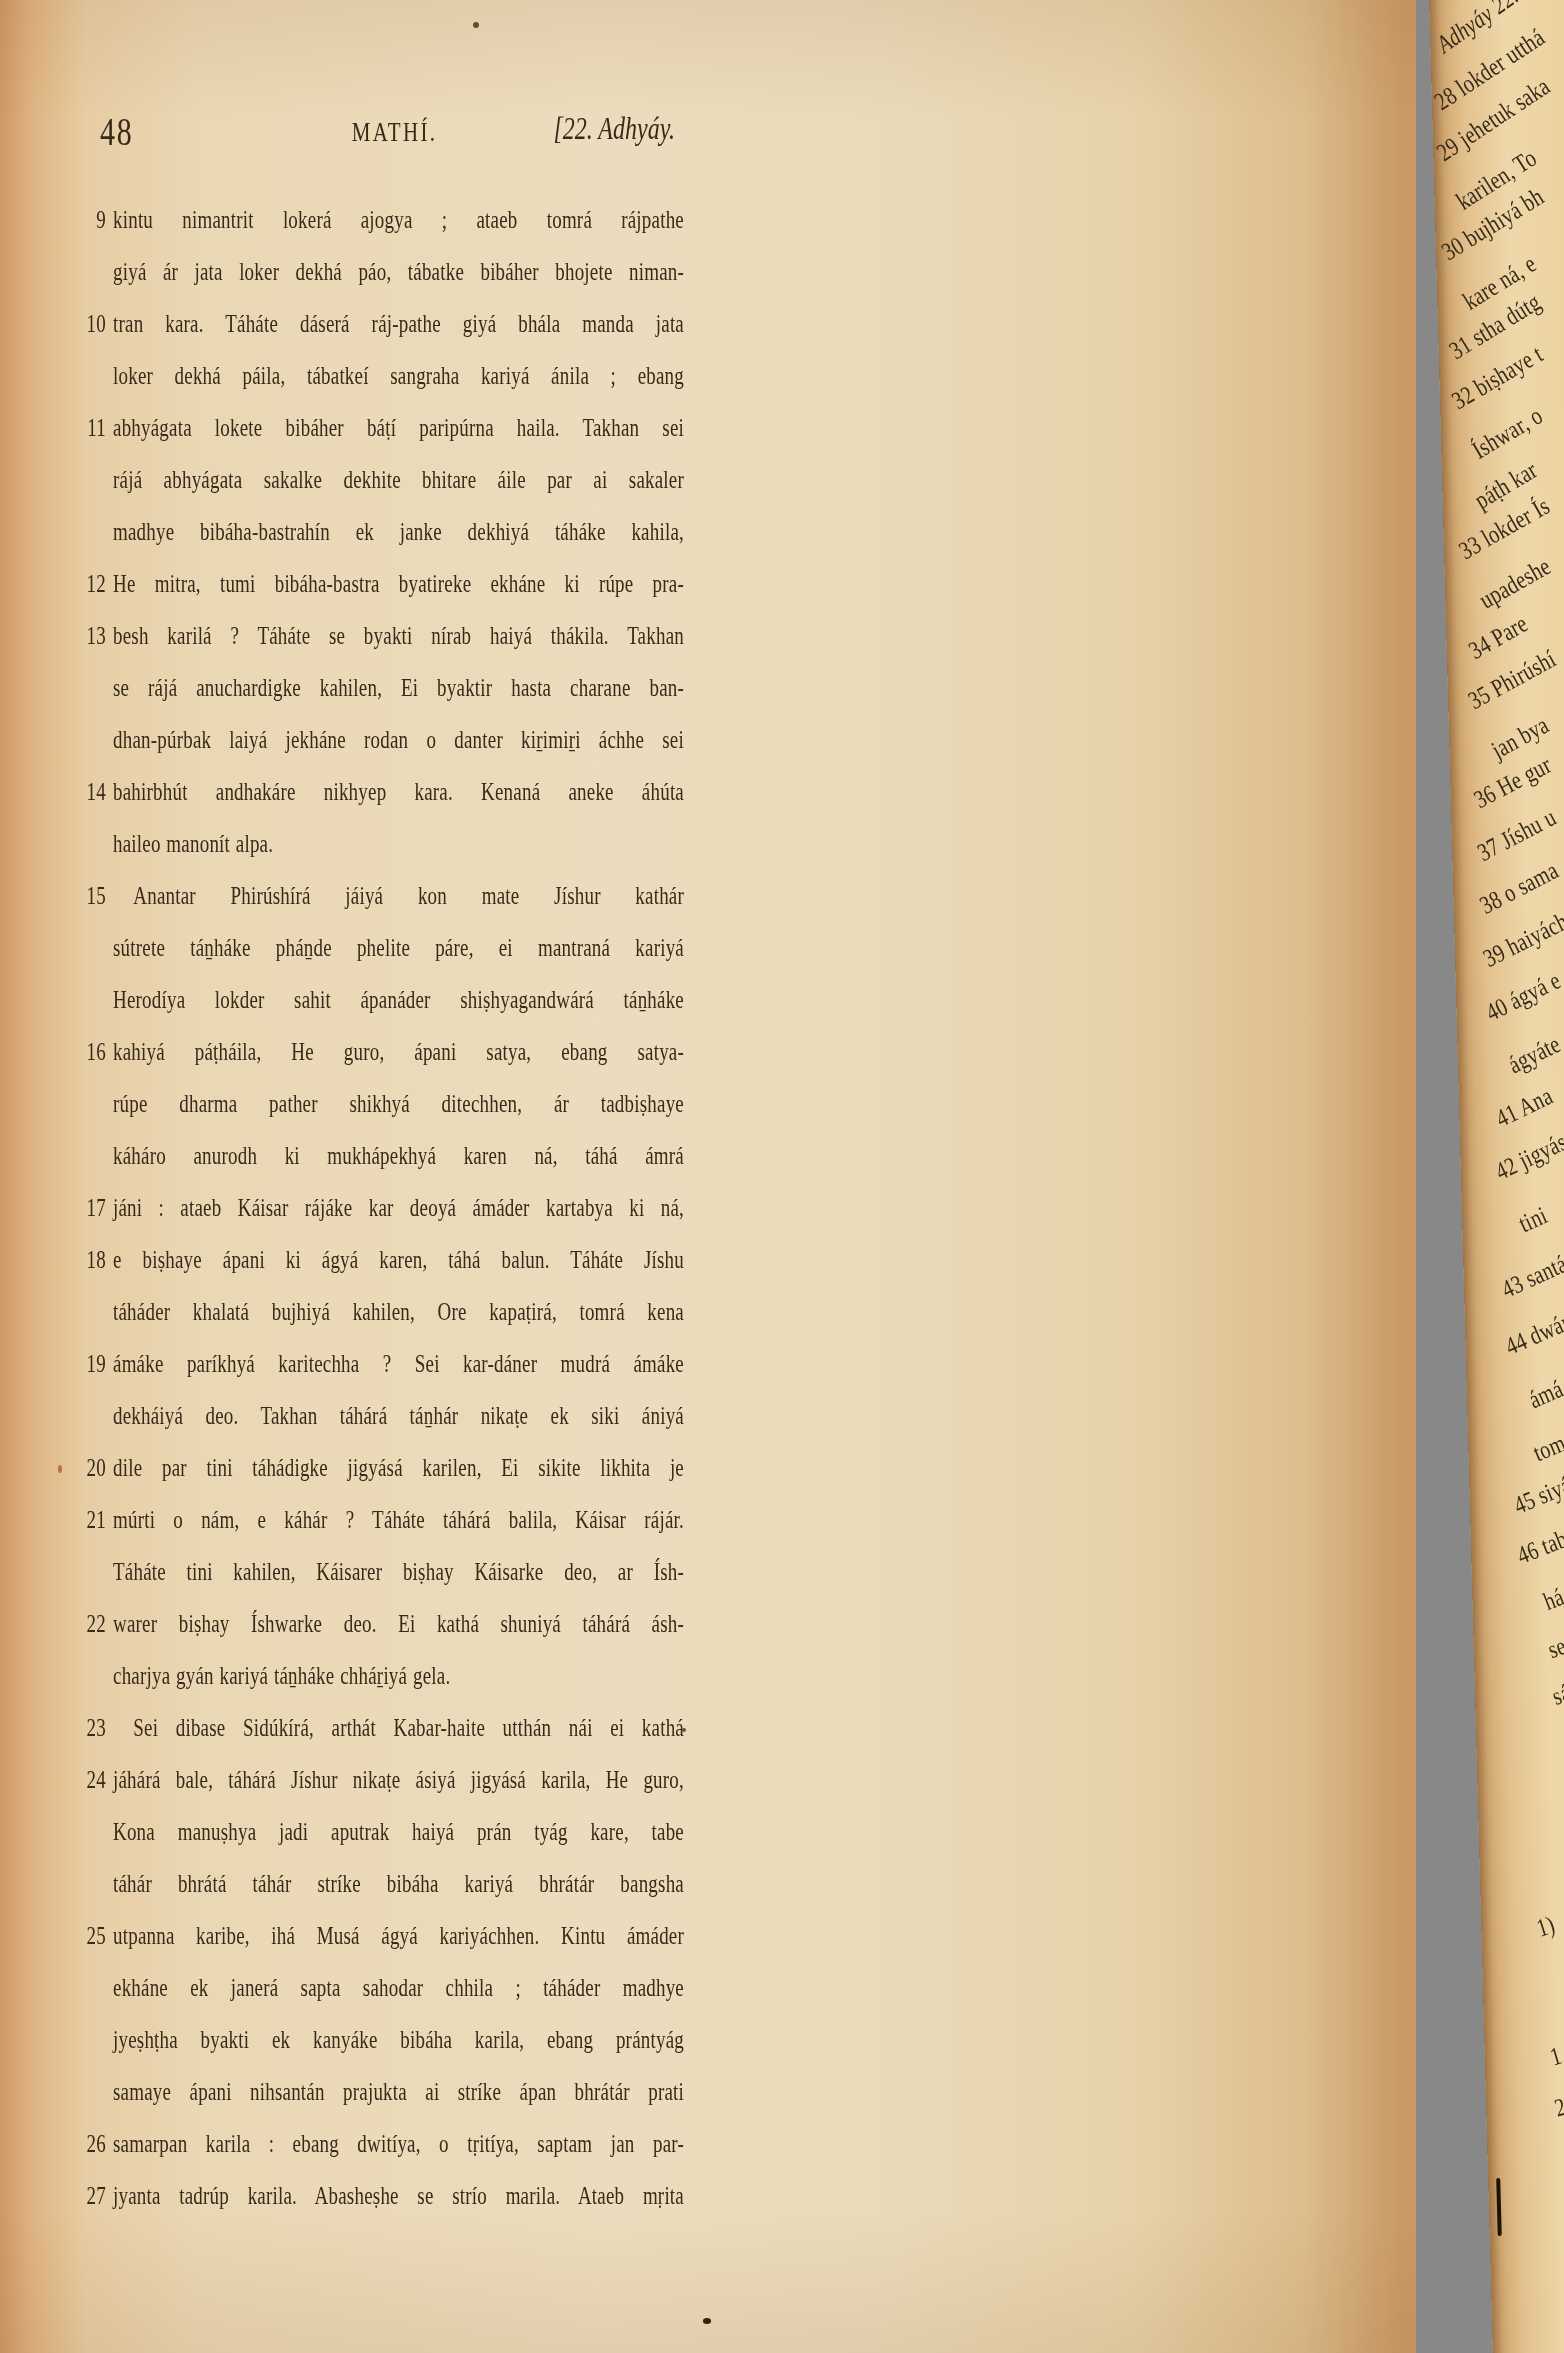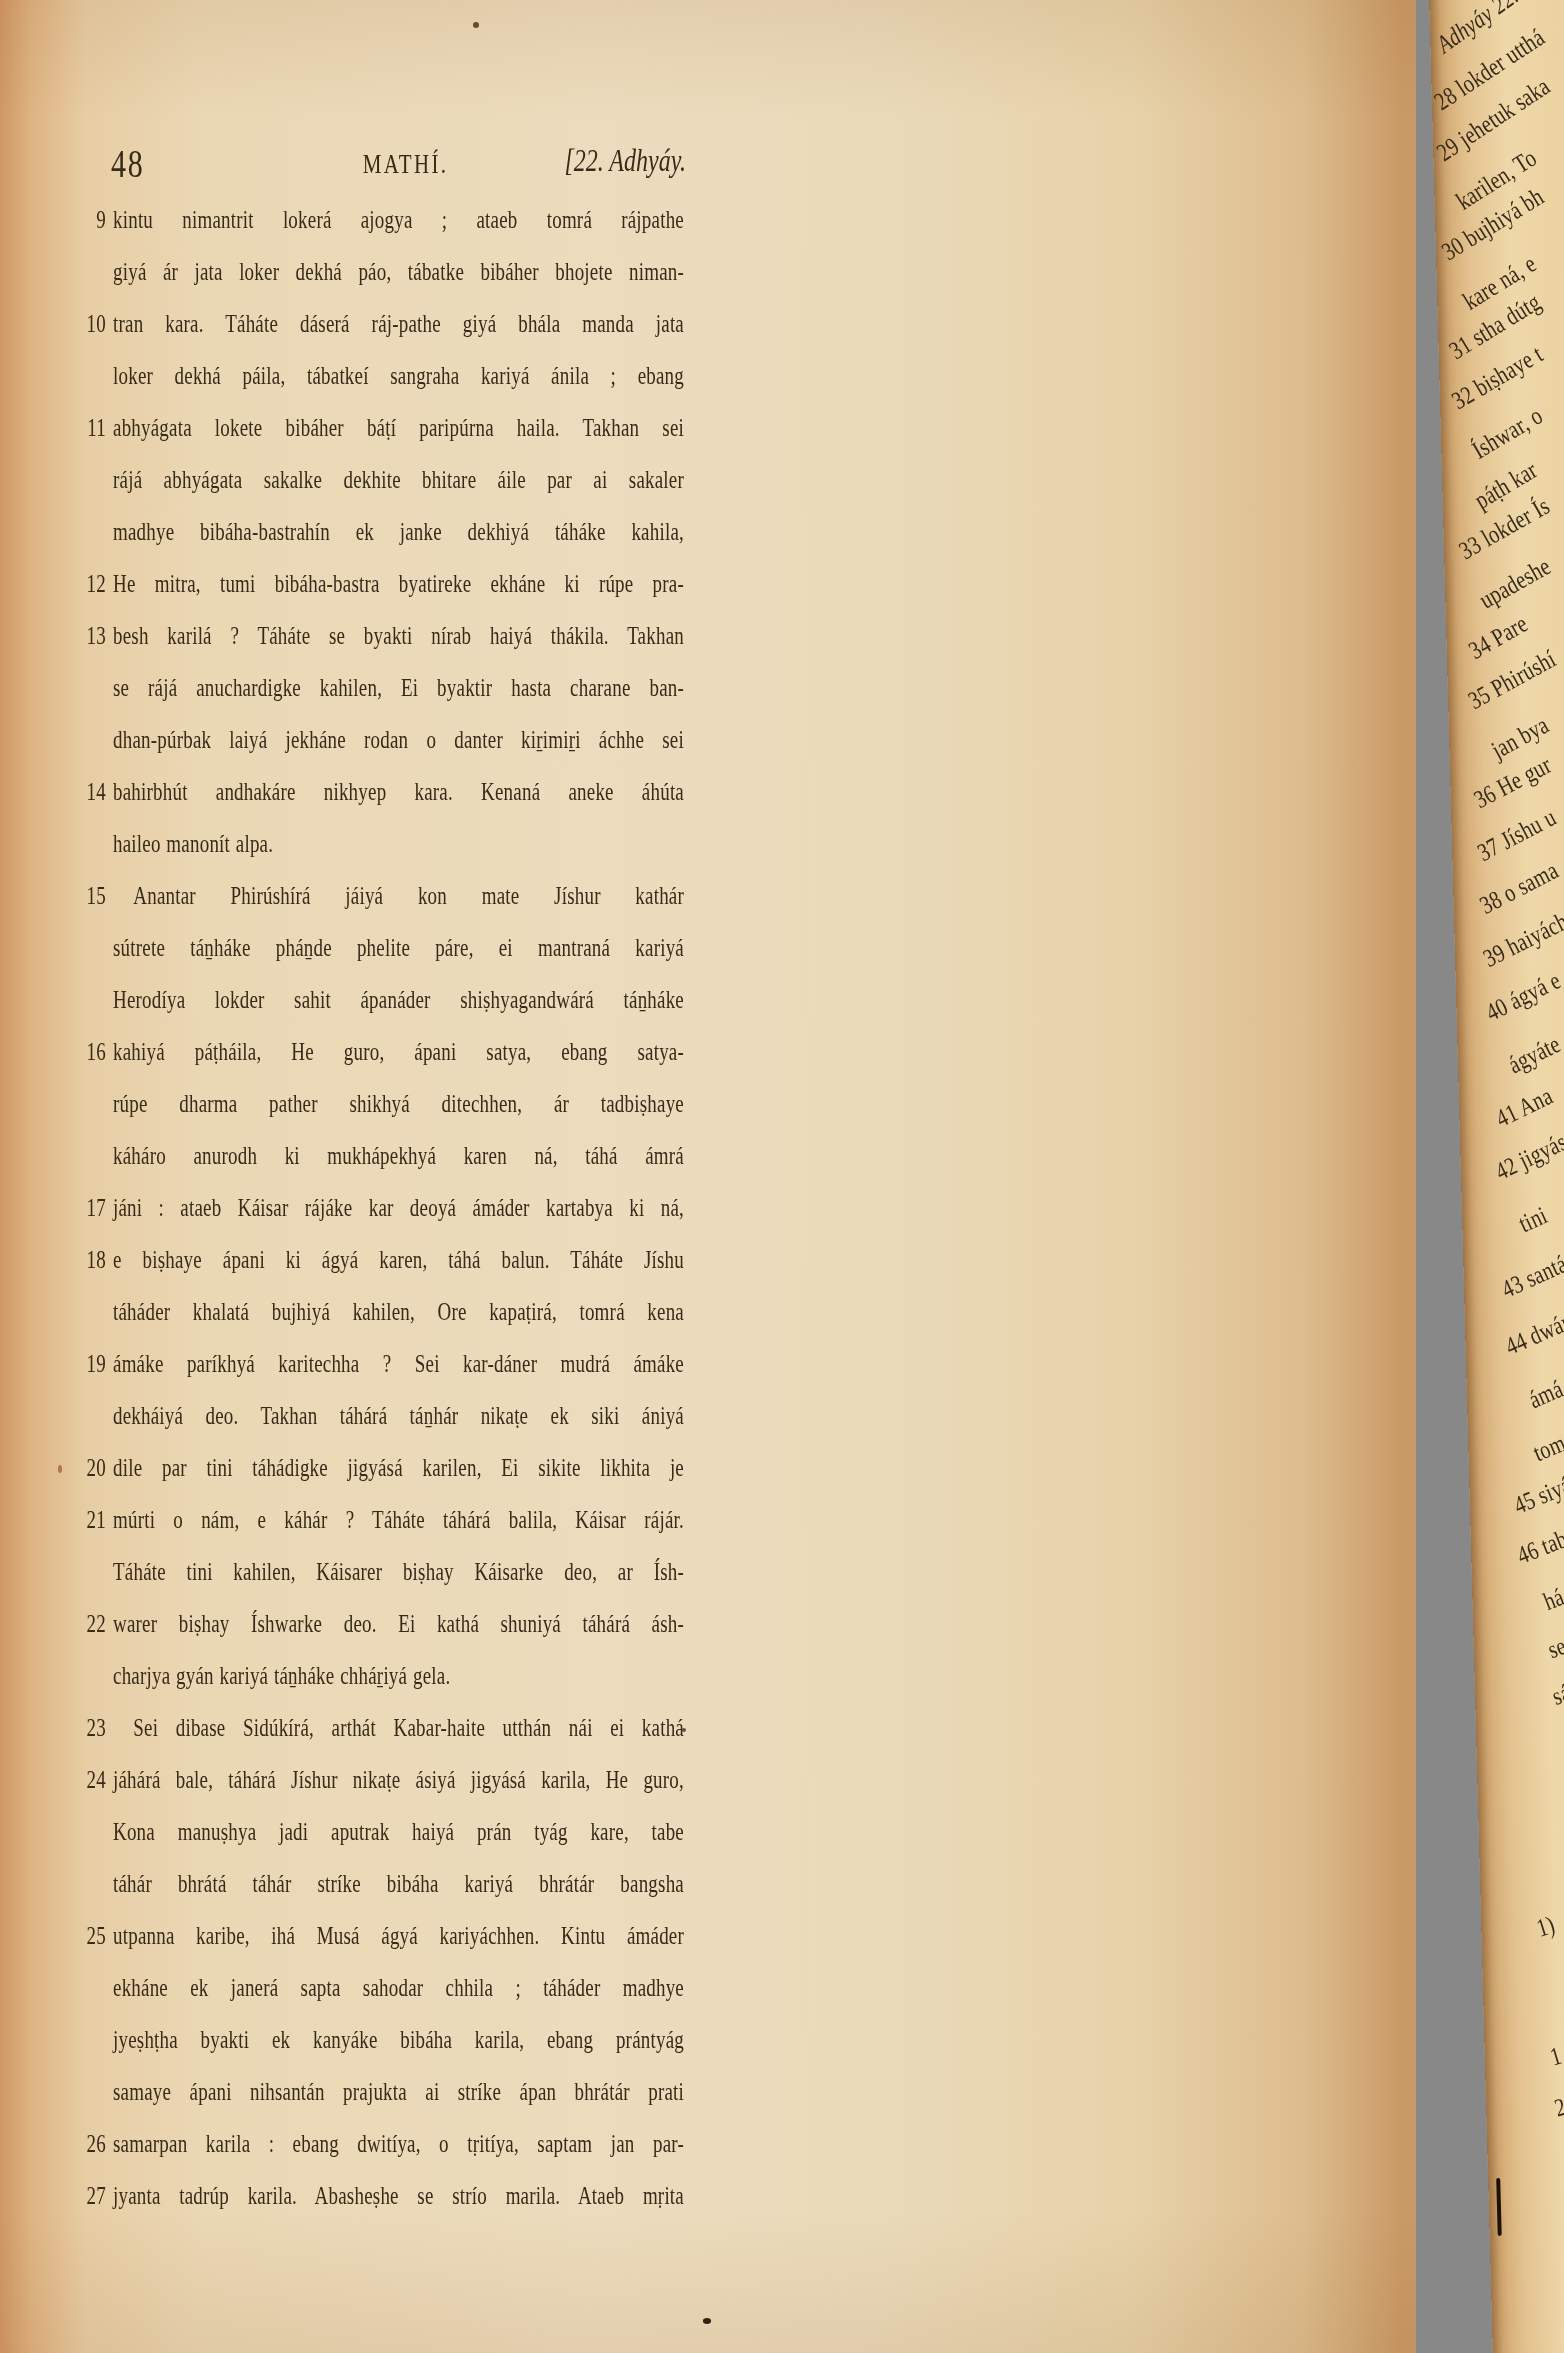--- a/index.html
+++ b/index.html
@@ -15,21 +15,21 @@
       linear-gradient(180deg, rgba(140,85,30,.10) 0%, rgba(140,85,30,0) 5%, rgba(140,85,30,0) 94%, rgba(140,85,30,.10) 100%),
       linear-gradient(90deg, #cf9765 0%, #dfb382 2.2%, #e7cda4 6%, #ead7b4 14%, #ecdcbd 42%, #eadaba 62%, #e7d2a9 80%, #ddbd8e 92%, #c99a66 99%);
   }
   
   .right-page{
     position:absolute; left:1429px; top:-9.4px; width:203px; height:2426px;
     transform:rotate(-1.55deg); transform-origin:0 0; overflow:hidden;
     background:linear-gradient(90deg, #bf9360 0px, #d3a972 11px, #e3c28f 33px, #eed7a9 74px, #ecd2a0 133px, #e9cb97 100%);
     box-shadow:inset 4.7px 0 11px rgba(90,50,10,.35);
   }
-  .header{position:absolute; left:108px; top:111px; width:595px; height:55px;margin-top:32px;}
+  .header{position:absolute; left:97px; top:111px; width:595px; height:55px;}
   .tall{display:inline-block; transform:scaleY(1.3); transform-origin:0 55%;}
   .pnum{position:absolute; left:3.1px; top:4.7px; font-size:30px; letter-spacing:1.6px;}
   .ptitle{position:absolute; left:50%; top:9.4px; transform:translateX(-50%) scaleY(1.3); font-size:21px; letter-spacing:2.3px;}
   .pchap{position:absolute; right:17px; top:4.7px; font-size:24px; font-style:italic;}
   .text-block{position:absolute; left:113px; top:194px; width:571px;}
   .line{
     position:relative; height:52px; line-height:52px;
     font-size:19px; letter-spacing:0.2px; word-spacing:0.8px;
     transform:scaleY(1.32); transform-origin:0 50%;
   }

